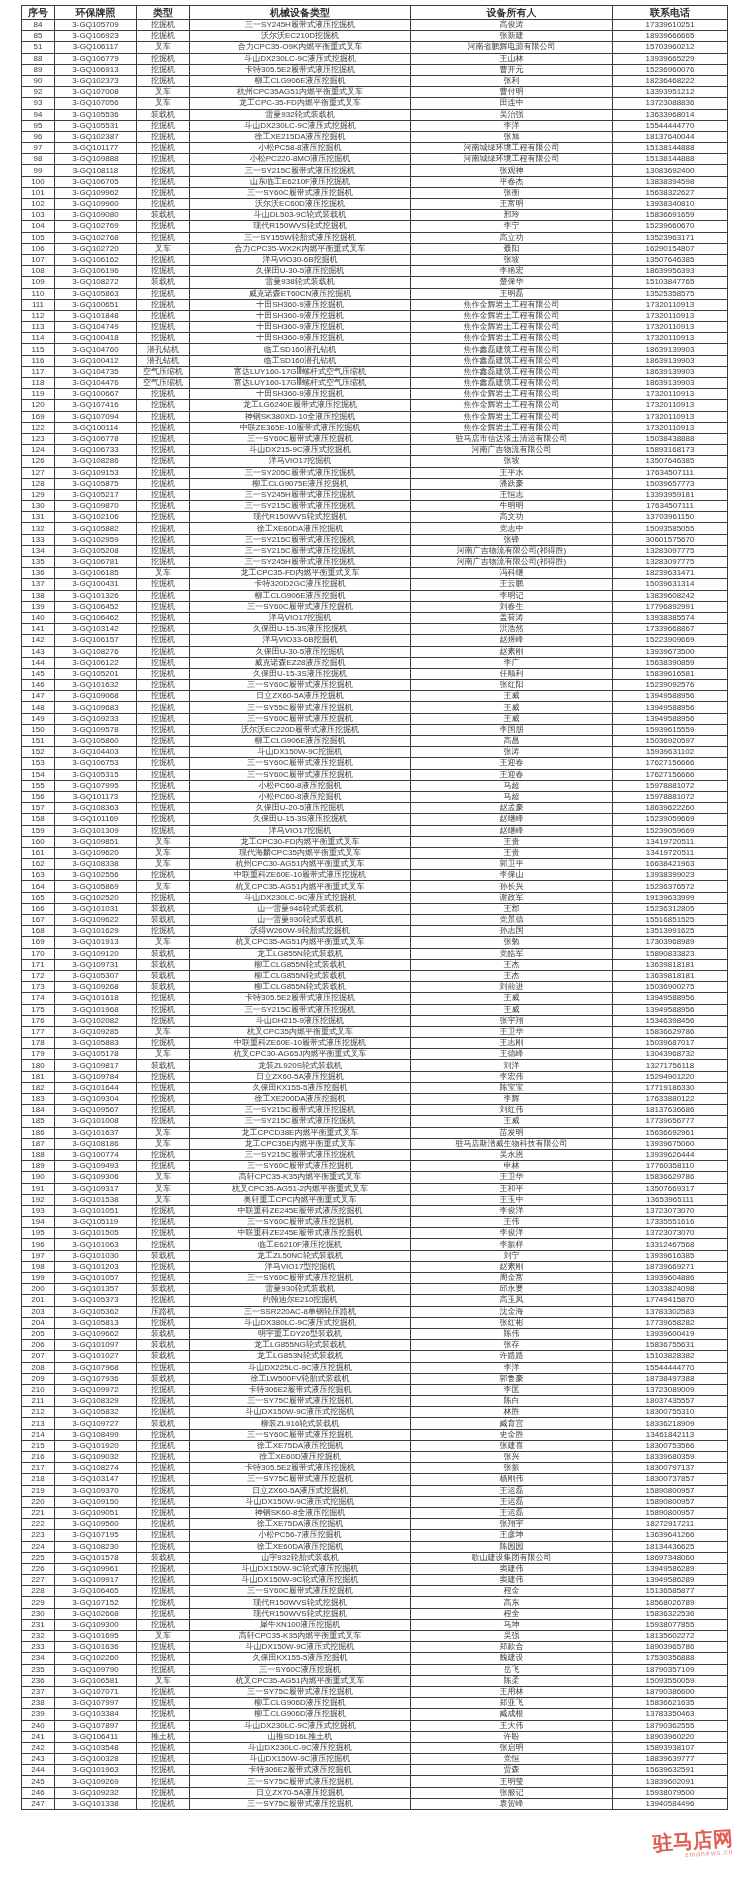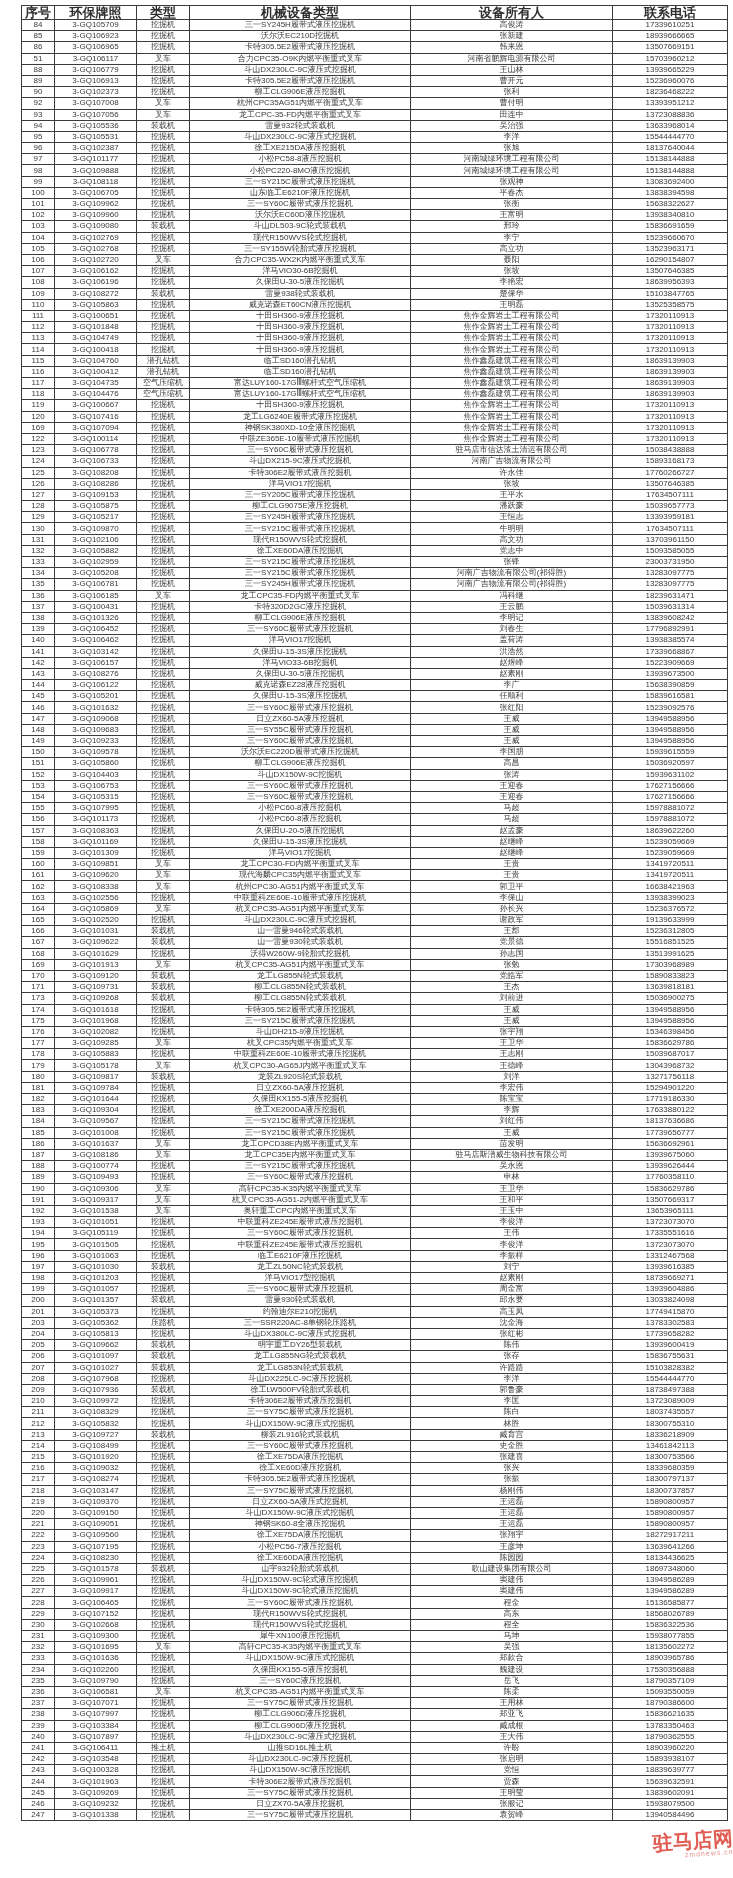--- a/index.html
+++ b/index.html
@@ -10,21 +10,21 @@
   table.reg{
     position:absolute;left:21px;top:5px;width:706px;
     border-collapse:collapse;table-layout:fixed;
   }
   table.reg th, table.reg td{
     border:1px solid #3c3c3c;
     font-size:8px;line-height:10px;height:10.2px;
     color:#3b3b3b;text-align:center;vertical-align:middle;
     padding:0;overflow:hidden;white-space:nowrap;
   }
-  table.reg th{font-weight:bold;color:#2f2f2f;height:13px;font-size:13px;}
+  table.reg th{font-weight:bold;color:#2f2f2f;height:13px;font-size:10px;}
   .footer-note{
     position:absolute;top:1894px;right:92px;
     font-size:14px;font-weight:bold;color:#2e2e2e;letter-spacing:1px;
   }
   .watermark{
     position:absolute;top:1832px;right:0px;width:120px;
     color:#d9352a;opacity:0.8;text-align:right;transform:rotate(-4deg);
     pointer-events:none;
   }
   .watermark .wm-name{font-size:20px;font-weight:bold;line-height:20px;}
@@ -63,28 +63,20 @@
       </tr>
       <tr>
         <td>85</td>
         <td>3-GQ106923</td>
         <td>挖掘机</td>
         <td>沃尔沃EC210D挖掘机</td>
         <td>张新建</td>
         <td>18939666665</td>
       </tr>
       <tr>
-        <td>86</td>
-        <td>3-GQ106965</td>
-        <td>挖掘机</td>
-        <td>卡特305.5E2履带式液压挖掘机</td>
-        <td>韩来恩</td>
-        <td>13507669151</td>
-      </tr>
-      <tr>
         <td>51</td>
         <td>3-GQ106117</td>
         <td>叉车</td>
         <td>合力CPC35-O9K内燃平衡重式叉车</td>
         <td>河南省鹏辉电源有限公司</td>
         <td>15703960212</td>
       </tr>
       <tr>
         <td>88</td>
         <td>3-GQ106779</td>
@@ -367,28 +359,20 @@
       </tr>
       <tr>
         <td>124</td>
         <td>3-GQ106733</td>
         <td>挖掘机</td>
         <td>斗山DX215-9C液压式挖掘机</td>
         <td>河南广吉物流有限公司</td>
         <td>15893168173</td>
       </tr>
       <tr>
-        <td>125</td>
-        <td>3-GQ108208</td>
-        <td>挖掘机</td>
-        <td>卡特306E2履带式液压挖掘机</td>
-        <td>许永佳</td>
-        <td>17760266727</td>
-      </tr>
-      <tr>
         <td>126</td>
         <td>3-GQ108286</td>
         <td>挖掘机</td>
         <td>洋马VIO17挖掘机</td>
         <td>张坡</td>
         <td>13507646385</td>
       </tr>
       <tr>
         <td>127</td>
         <td>3-GQ109153</td>
@@ -436,21 +420,21 @@
         <td>徐工XE60DA液压挖掘机</td>
         <td>党志中</td>
         <td>15093585055</td>
       </tr>
       <tr>
         <td>133</td>
         <td>3-GQ102959</td>
         <td>挖掘机</td>
         <td>三一SY215C履带式液压挖掘机</td>
         <td>张锋</td>
-        <td>23003731950</td>
+        <td>30601575670</td>
       </tr>
       <tr>
         <td>134</td>
         <td>3-GQ105208</td>
         <td>挖掘机</td>
         <td>三一SY215C履带式液压挖掘机</td>
         <td>河南广吉物流有限公司(祁得胜)</td>
         <td>13283097775</td>
       </tr>
       <tr>
@@ -737,20 +721,28 @@
         <td>170</td>
         <td>3-GQ109120</td>
         <td>装载机</td>
         <td>龙工LG855N轮式装载机</td>
         <td>党皓军</td>
         <td>15890833823</td>
       </tr>
       <tr>
         <td>171</td>
         <td>3-GQ109731</td>
+        <td>装载机</td>
+        <td>柳工CLG855N轮式装载机</td>
+        <td>王杰</td>
+        <td>13639818181</td>
+      </tr>
+      <tr>
+        <td>172</td>
+        <td>3-GQ105307</td>
         <td>装载机</td>
         <td>柳工CLG855N轮式装载机</td>
         <td>王杰</td>
         <td>13639818181</td>
       </tr>
       <tr>
         <td>173</td>
         <td>3-GQ109268</td>
         <td>装载机</td>
         <td>柳工CLG855N轮式装载机</td>

